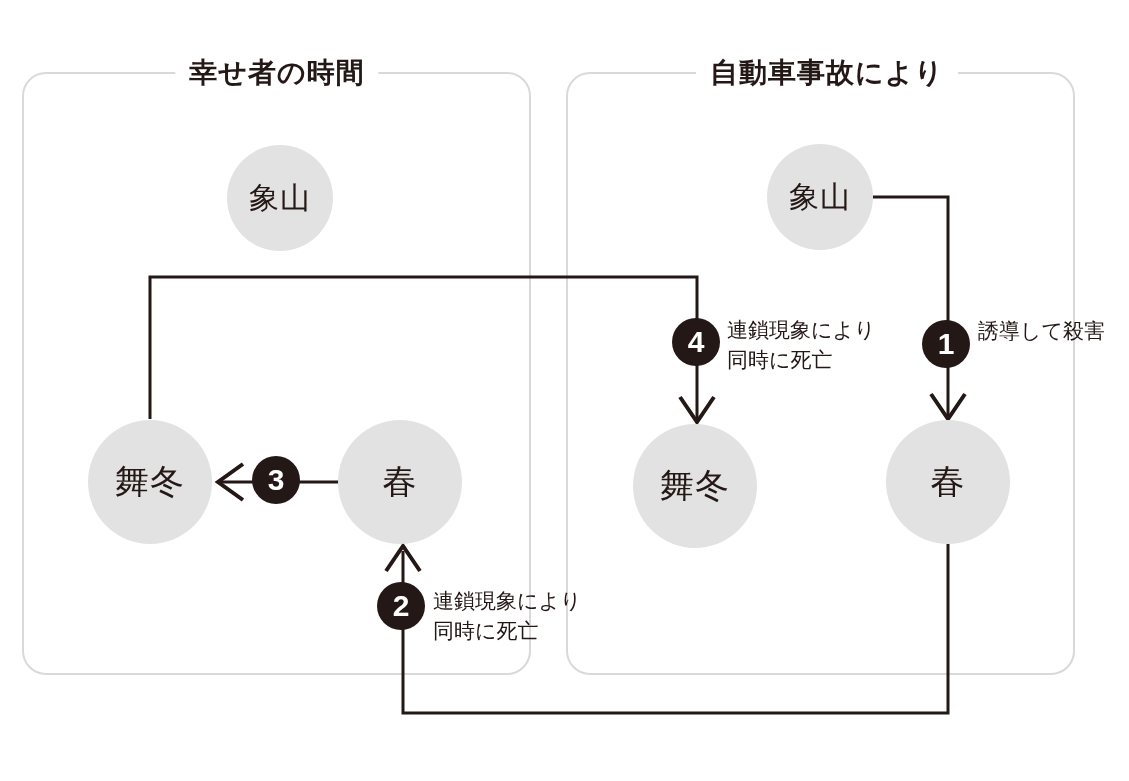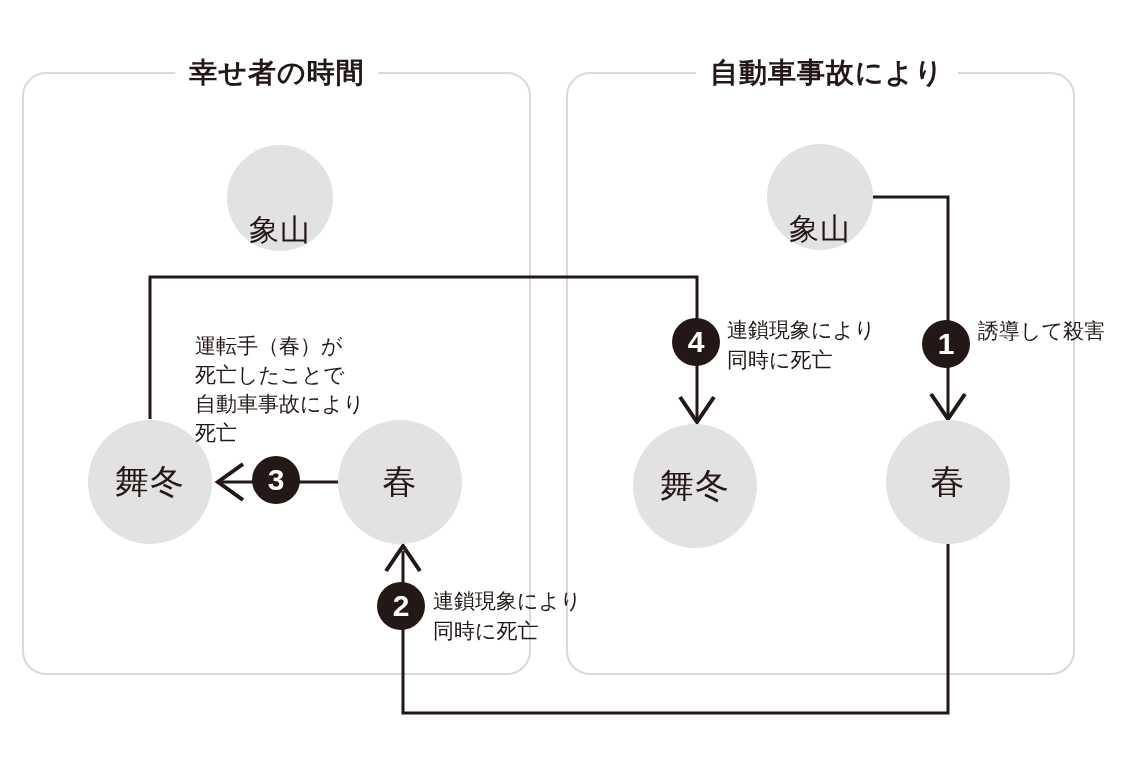--- a/index.html
+++ b/index.html
@@ -36,21 +36,21 @@
     font-size:28px;font-weight:bold;letter-spacing:1px;
     white-space:nowrap;
   }
   .node{
     position:absolute;
     border-radius:50%;
     background:var(--circle-fill);
     display:flex;align-items:center;justify-content:center;
     letter-spacing:1px;
   }
-  .node-sm{width:106px;height:106px;font-size:30px;align-items:flex-end;}
+  .node-sm{width:106px;height:106px;font-size:30px;}
   .node-lg{width:124px;height:124px;font-size:34px;}
   .wires{position:absolute;left:0;top:0;pointer-events:none;color:var(--ink);}
   .wires path{fill:none;stroke:currentColor;stroke-width:3;stroke-linejoin:miter;}
   .wires polyline{fill:none;stroke:currentColor;stroke-width:4;stroke-linejoin:miter;stroke-linecap:butt;}
   .badge{
     position:absolute;
     width:48px;height:48px;border-radius:50%;
     background:var(--badge-bg);color:var(--badge-text);
     display:flex;align-items:center;justify-content:center;
     font-size:30px;font-weight:bold;
@@ -118,20 +118,14 @@
   </div>
   <div class="note" style="left:433px;top:586px;line-height:30px;">
     <span>連鎖現象により</span>
     <span>同時に死亡</span>
   </div>
   <div class="note" style="left:727px;top:315px;line-height:30px;">
     <span>連鎖現象により</span>
     <span>同時に死亡</span>
   </div>
 
-  <div class="note" style="left:195px;top:331px;">
-    <span>運転手（春）が</span>
-    <span>死亡したことで</span>
-    <span>自動車事故により</span>
-    <span>死亡</span>
-  </div>
 
 </div>
 
 </body></html>

